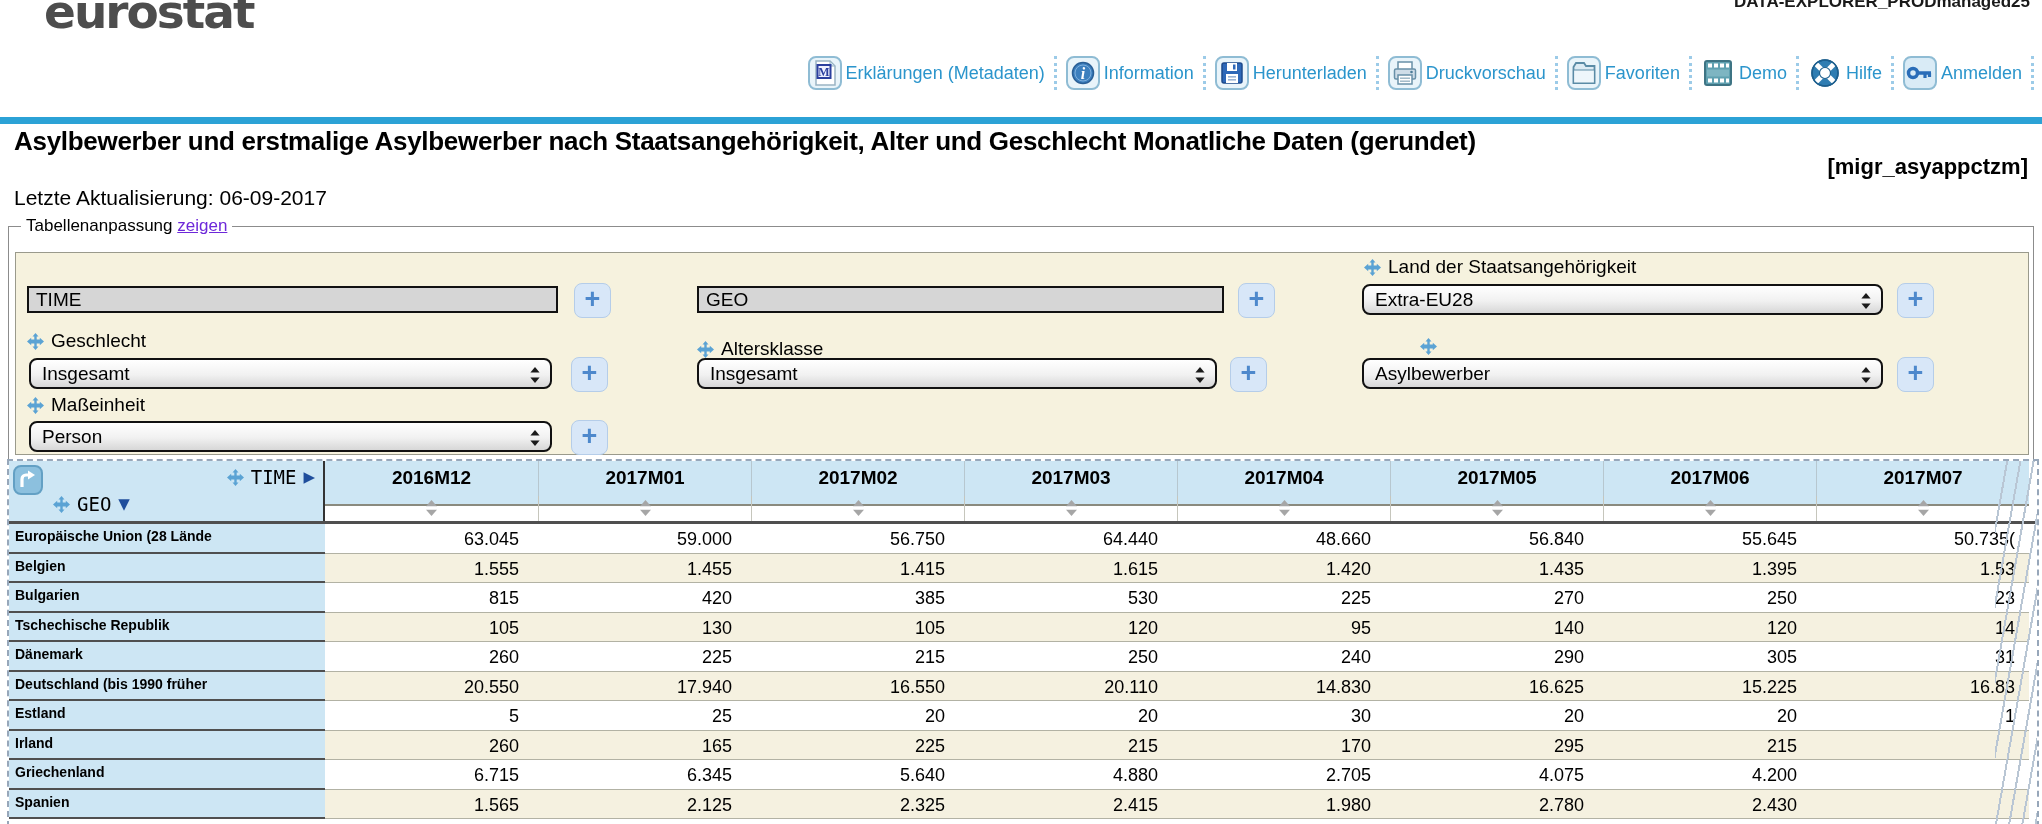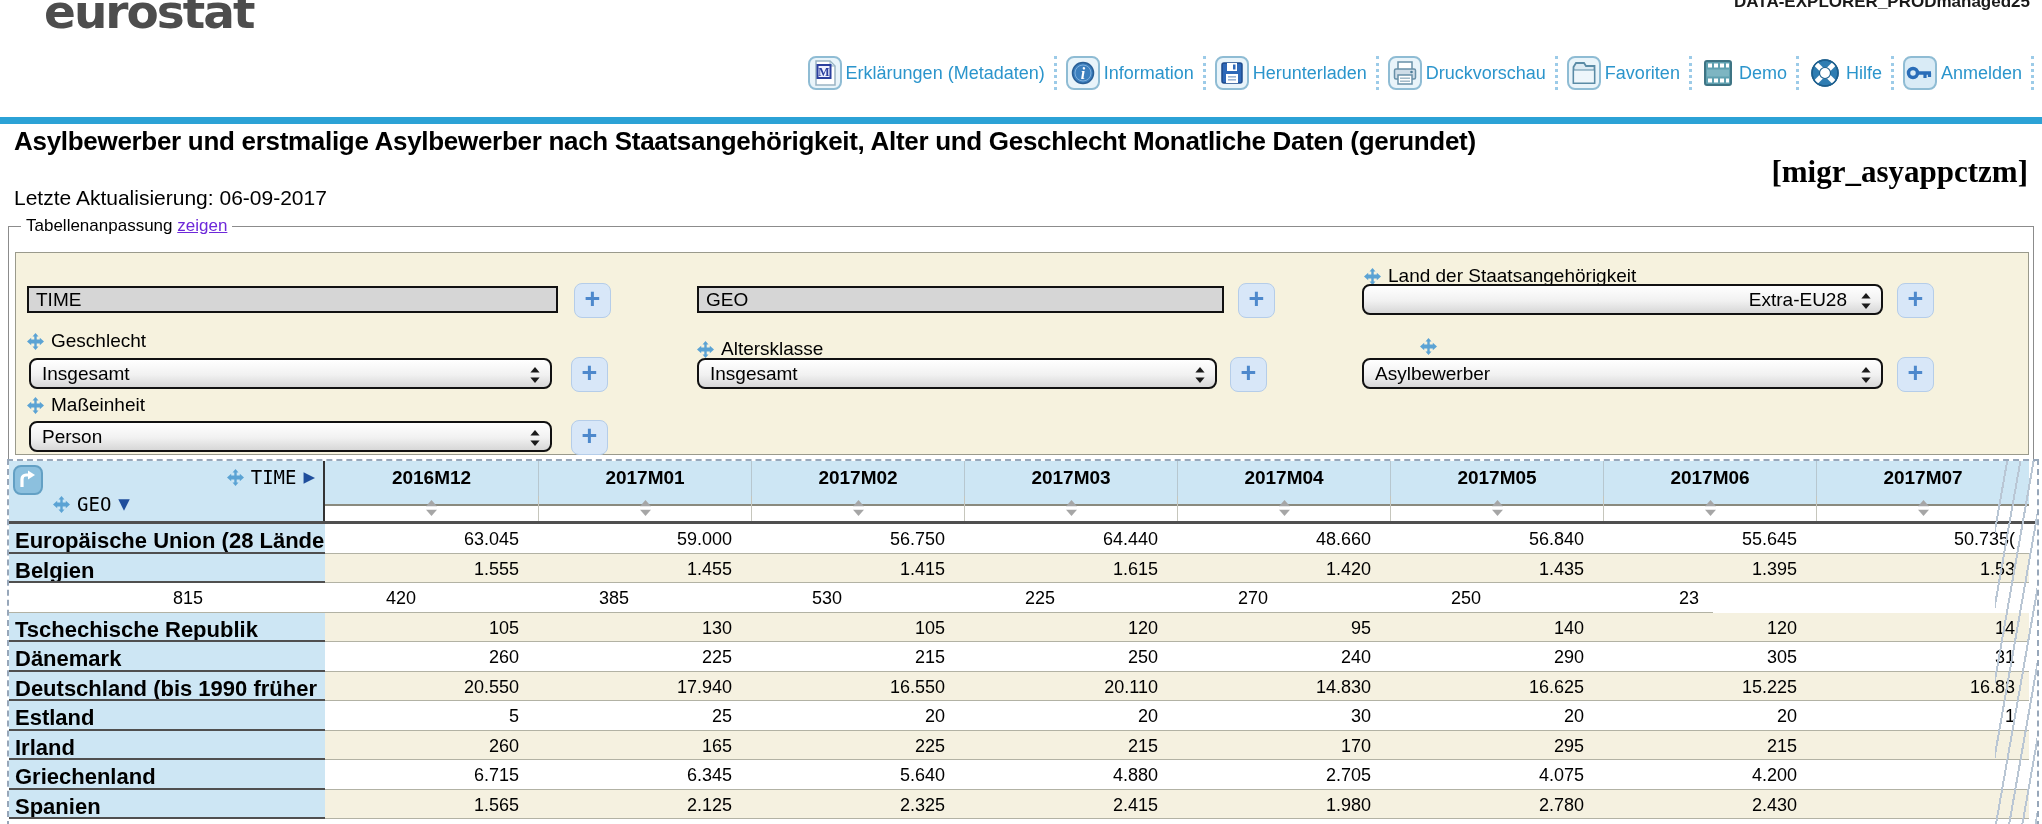--- a/index.html
+++ b/index.html
@@ -12,21 +12,21 @@
   .env{position:absolute;right:12px;top:-8px;font-size:17px;font-weight:bold;color:#1a1a1a;white-space:nowrap;}
   .toolbar{position:absolute;right:8px;top:52px;display:flex;align-items:center;height:42px;}
   .tool{display:flex;align-items:center;gap:4px;padding:0 9px;cursor:pointer;
         border-right:3px dotted #9ccbe8;color:#2b95cc;font-size:18px;white-space:nowrap;}
   .tbic{width:34px;height:34px;display:inline-block;}
   .tbic svg{display:block;}
   .bluebar{position:absolute;left:0;top:117px;width:2042px;height:7px;background:#2ba2d6;}
 
   
   .title{position:absolute;left:14px;top:126px;font-size:26px;font-weight:bold;white-space:nowrap;letter-spacing:-0.3px;}
-  .dscode{position:absolute;right:14px;top:154px;font-size:31px;font-weight:bold;font-family:Liberation Serif, serif;}
+  .dscode{position:absolute;right:14px;top:154px;font-size:22px;font-weight:bold;}
   .lastupd{position:absolute;left:14px;top:186px;font-size:21px;}
 
   
   .fieldset{position:absolute;left:8px;top:226px;width:2024px;height:232px;border:1px solid #8c8c8c;}
   .legend{position:absolute;left:12px;top:-11px;background:#fff;padding:0 5px;font-size:17px;white-space:nowrap;}
   .legend a{color:#6d28d9;text-decoration:underline;cursor:pointer;}
   .panel{position:absolute;left:6px;top:25px;width:2012px;height:201px;background:#f6f2de;border:1px solid #9a9a8c;}
   .flabel{position:absolute;display:flex;align-items:center;gap:7px;font-size:19px;white-space:nowrap;}
   .mv{width:17px;height:17px;display:inline-block;cursor:move;}
   .mv svg{display:block;}
@@ -56,21 +56,21 @@
          text-align:center;padding-top:6px;border-left:1px solid #b7c7cf;border-bottom:2px solid #8a8a7e;}
   .hcell:first-child{border-left:none;}
   .sortrow{position:absolute;left:316px;top:35px;height:25px;display:flex;z-index:1;}
   .scell{width:213px;height:25px;box-sizing:border-box;text-align:center;padding-top:3px;
          border-left:1px solid #c6c6bc;cursor:pointer;}
   .scell:first-child{border-left:none;}
   .hsep{position:absolute;left:0;top:60px;width:100%;height:3px;background:#4f4f4f;z-index:3;}
   .tbody{position:absolute;left:0;top:63px;width:100%;}
   .trow{display:flex;height:29.5px;background:#fff;}
   .trow.alt .cell{background:#f5f1e0;}
-  .rhead{width:316px;box-sizing:border-box;background:#cde6f4;font-size:22px;font-weight:bold;
+  .rhead{width:316px;box-sizing:border-box;background:#cde6f4;font-size:14px;font-weight:bold;
          padding:4px 0 0 6px;border-bottom:2px solid #4f4f4f;white-space:nowrap;overflow:hidden;}
   .cell{width:213px;box-sizing:border-box;text-align:right;font-size:18px;padding:5px 19px 0 0;
         border-bottom:1px solid #b2b2a4;white-space:nowrap;overflow:hidden;}
   .cell.last{padding-right:14px;}
   .stripes{position:absolute;right:0;top:0;bottom:0;width:42px;z-index:4;pointer-events:none;
            background:repeating-linear-gradient(100deg, rgba(0,0,0,0) 0 11px, #b9c6d4 11px 13px);}
 </style>
 </head>
 <body>
 
@@ -189,34 +189,34 @@
 <div class="lastupd">Letzte Aktualisierung: 06-09-2017</div>
 
 <div class="fieldset">
   <div class="legend">
     <span>Tabellenanpassung</span>
     <a>zeigen</a>
   </div>
 
   <div class="panel">
 
-    <div class="flabel" style="left:1348px;top:12px;">
+    <div class="flabel" style="left:1348px;top:3px;">
       <span class="mv">
           <svg width="17" height="17" viewBox="0 0 17 17">
             <path d="M8.5 0l3 3.4H9.7v3.1h3.1V4.7L17 8.5l-4.2 3.8v-1.8H9.7v3.1h1.8L8.5 17l-3-3.4h1.8v-3.1H4.2v1.8L0 8.5l4.2-3.8v1.8h3.1V3.4H5.5z" fill="#5ba3d4"></path>
           </svg>
         </span>
       <span>Land der Staatsangehörigkeit</span>
     </div>
 
     <div class="dimbox" style="left:11px;top:33px;width:531px;">TIME</div>
     <div class="plusbtn" style="left:558px;top:30px;">+</div>
     <div class="dimbox" style="left:681px;top:33px;width:527px;">GEO</div>
     <div class="plusbtn" style="left:1222px;top:30px;">+</div>
-    <div class="sel" style="left:1346px;top:31px;width:521px;text-align:right;">
+    <div class="sel" style="left:1346px;top:31px;width:521px;">
       <span>Extra-EU28</span>
       <span class="ud"><svg width="12" height="18" viewBox="0 0 12 18">
             <path d="M6 1l4.6 5.4H1.4z" fill="#1a1a1a"></path>
             <path d="M6 17l-4.6-5.4h9.2z" fill="#1a1a1a"></path>
           </svg></span>
     </div>
     <div class="plusbtn" style="left:1881px;top:30px;">+</div>
 
     <div class="flabel" style="left:11px;top:77px;">
       <span class="mv">
@@ -375,20 +375,21 @@
         <div class="cell">1.555</div>
         <div class="cell">1.455</div>
         <div class="cell">1.415</div>
         <div class="cell">1.615</div>
         <div class="cell">1.420</div>
         <div class="cell">1.435</div>
         <div class="cell">1.395</div>
         <div class="cell last">1.53</div>
       </div>
       <div class="trow">
+        <div class="rhead">Bulgarien</div>
         <div class="cell">815</div>
         <div class="cell">420</div>
         <div class="cell">385</div>
         <div class="cell">530</div>
         <div class="cell">225</div>
         <div class="cell">270</div>
         <div class="cell">250</div>
         <div class="cell last">23</div>
       </div>
       <div class="trow alt">

